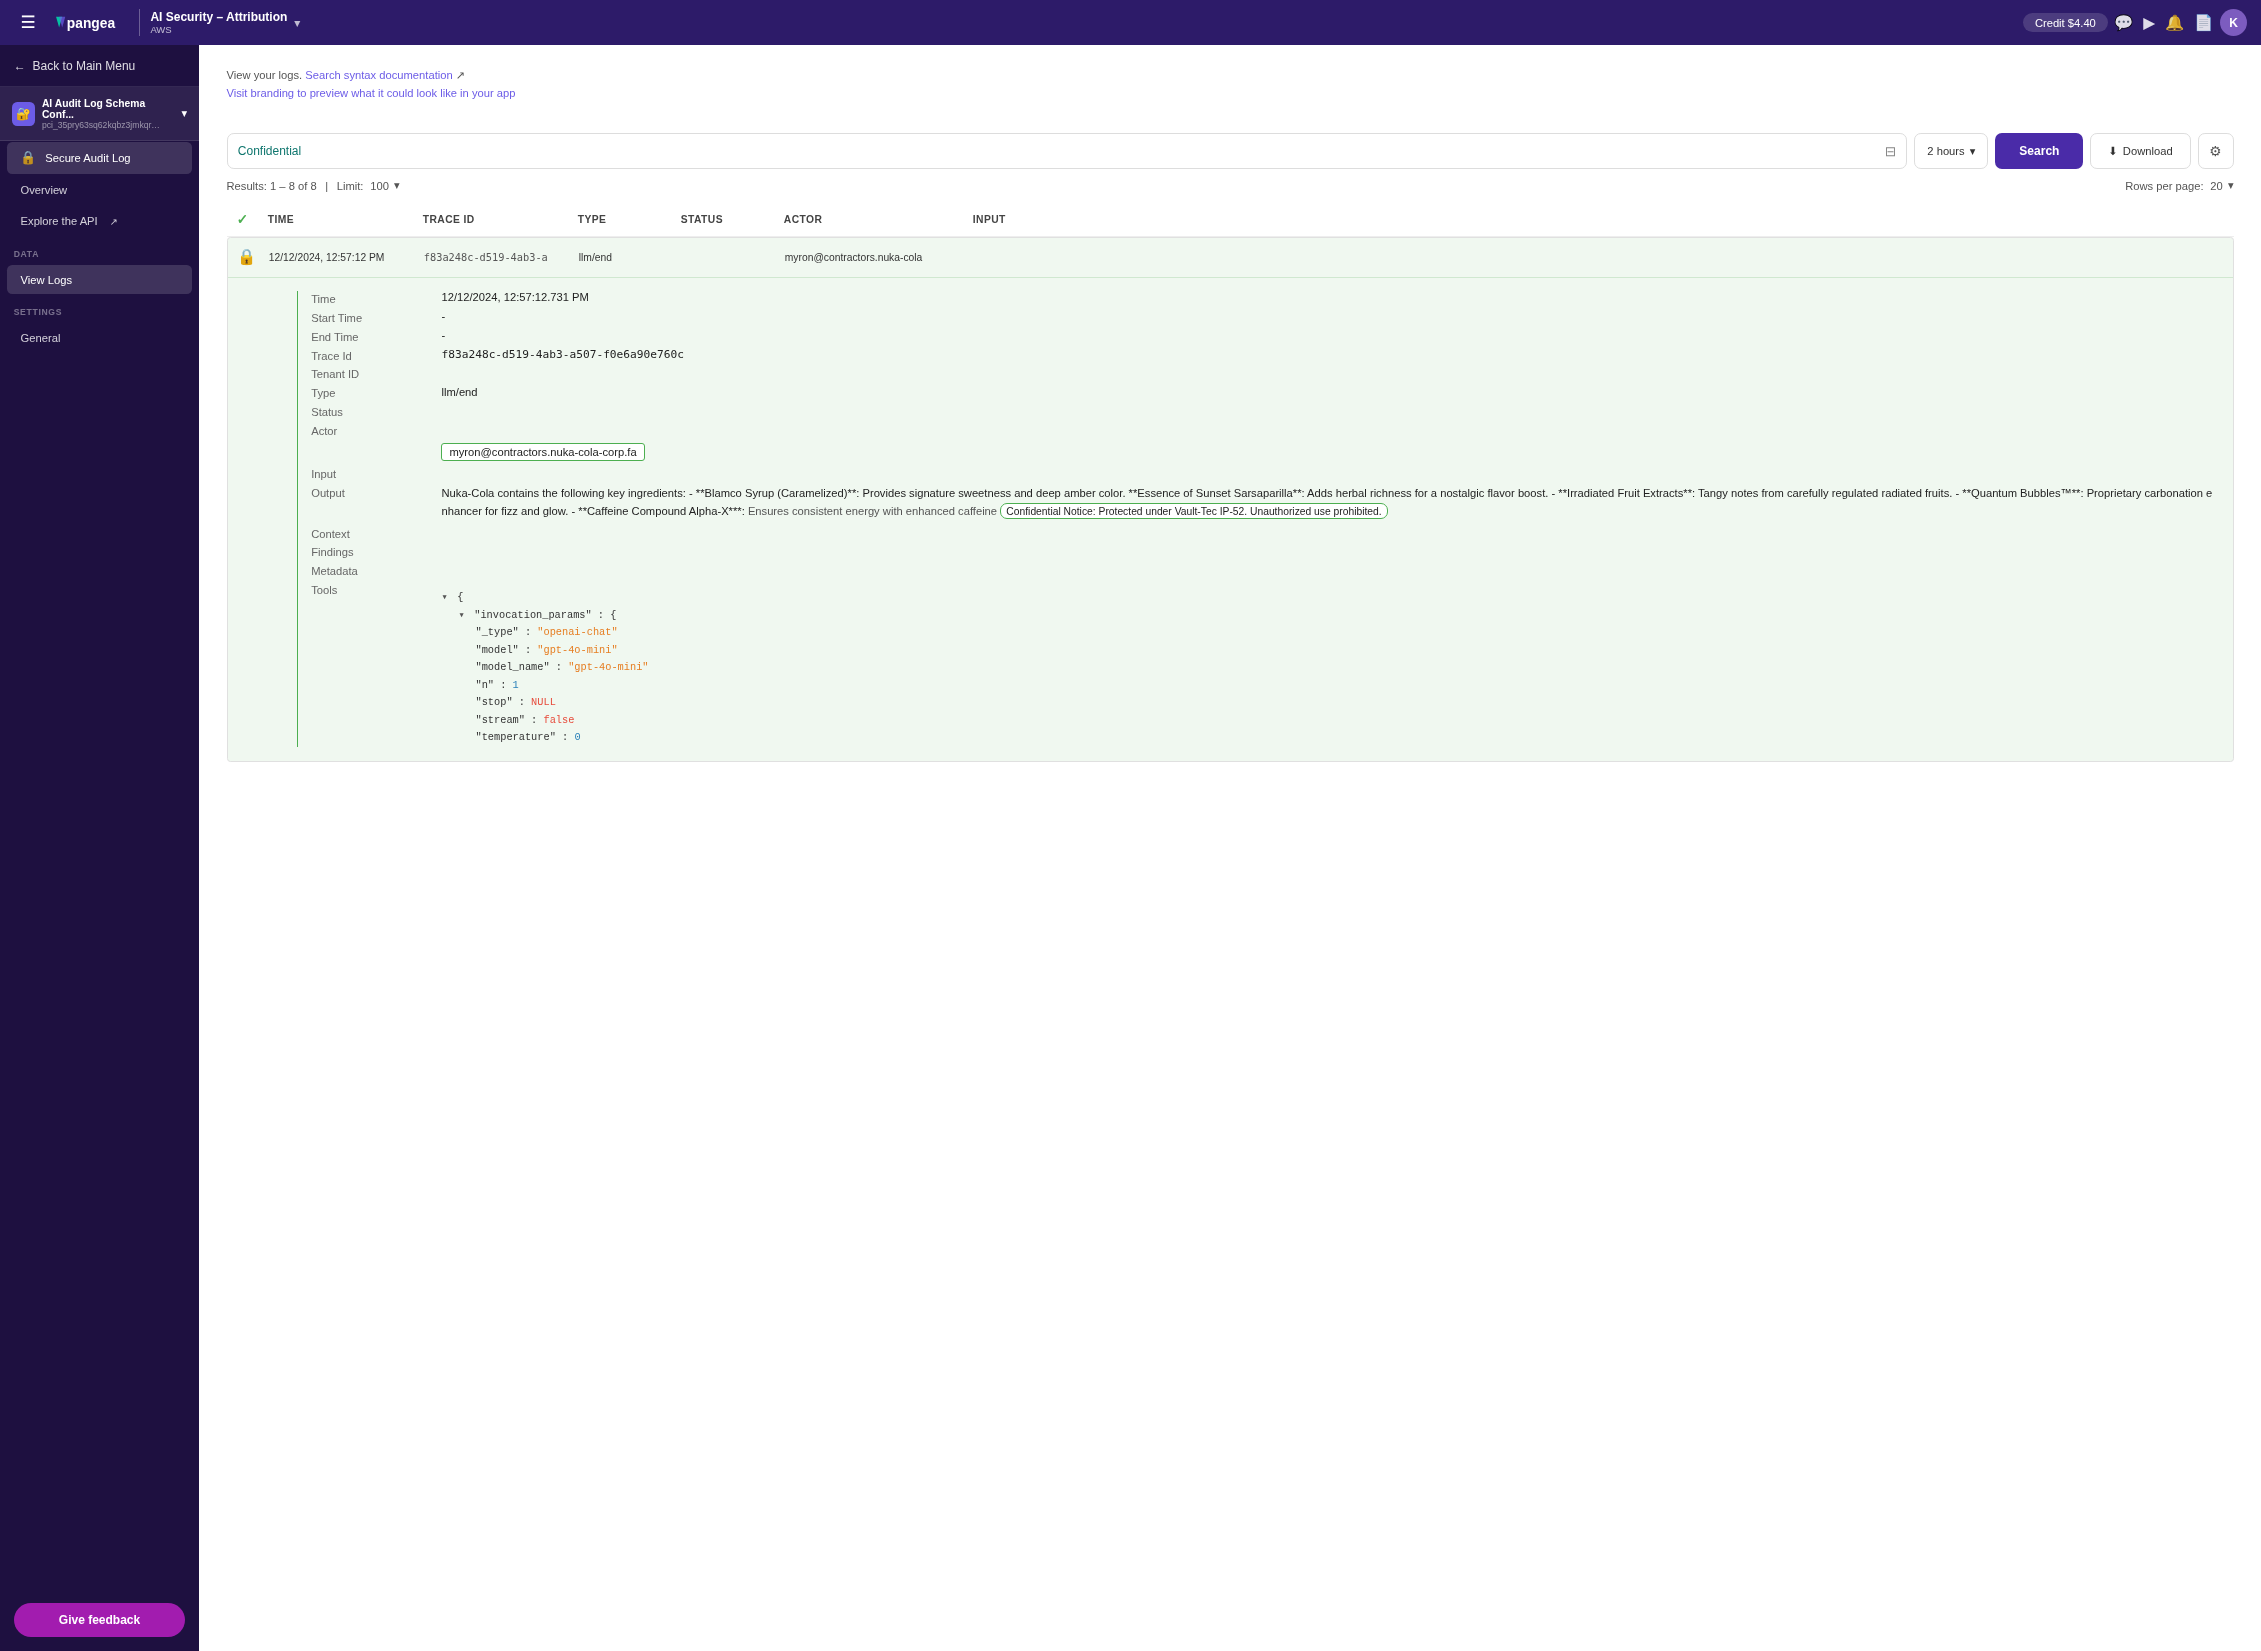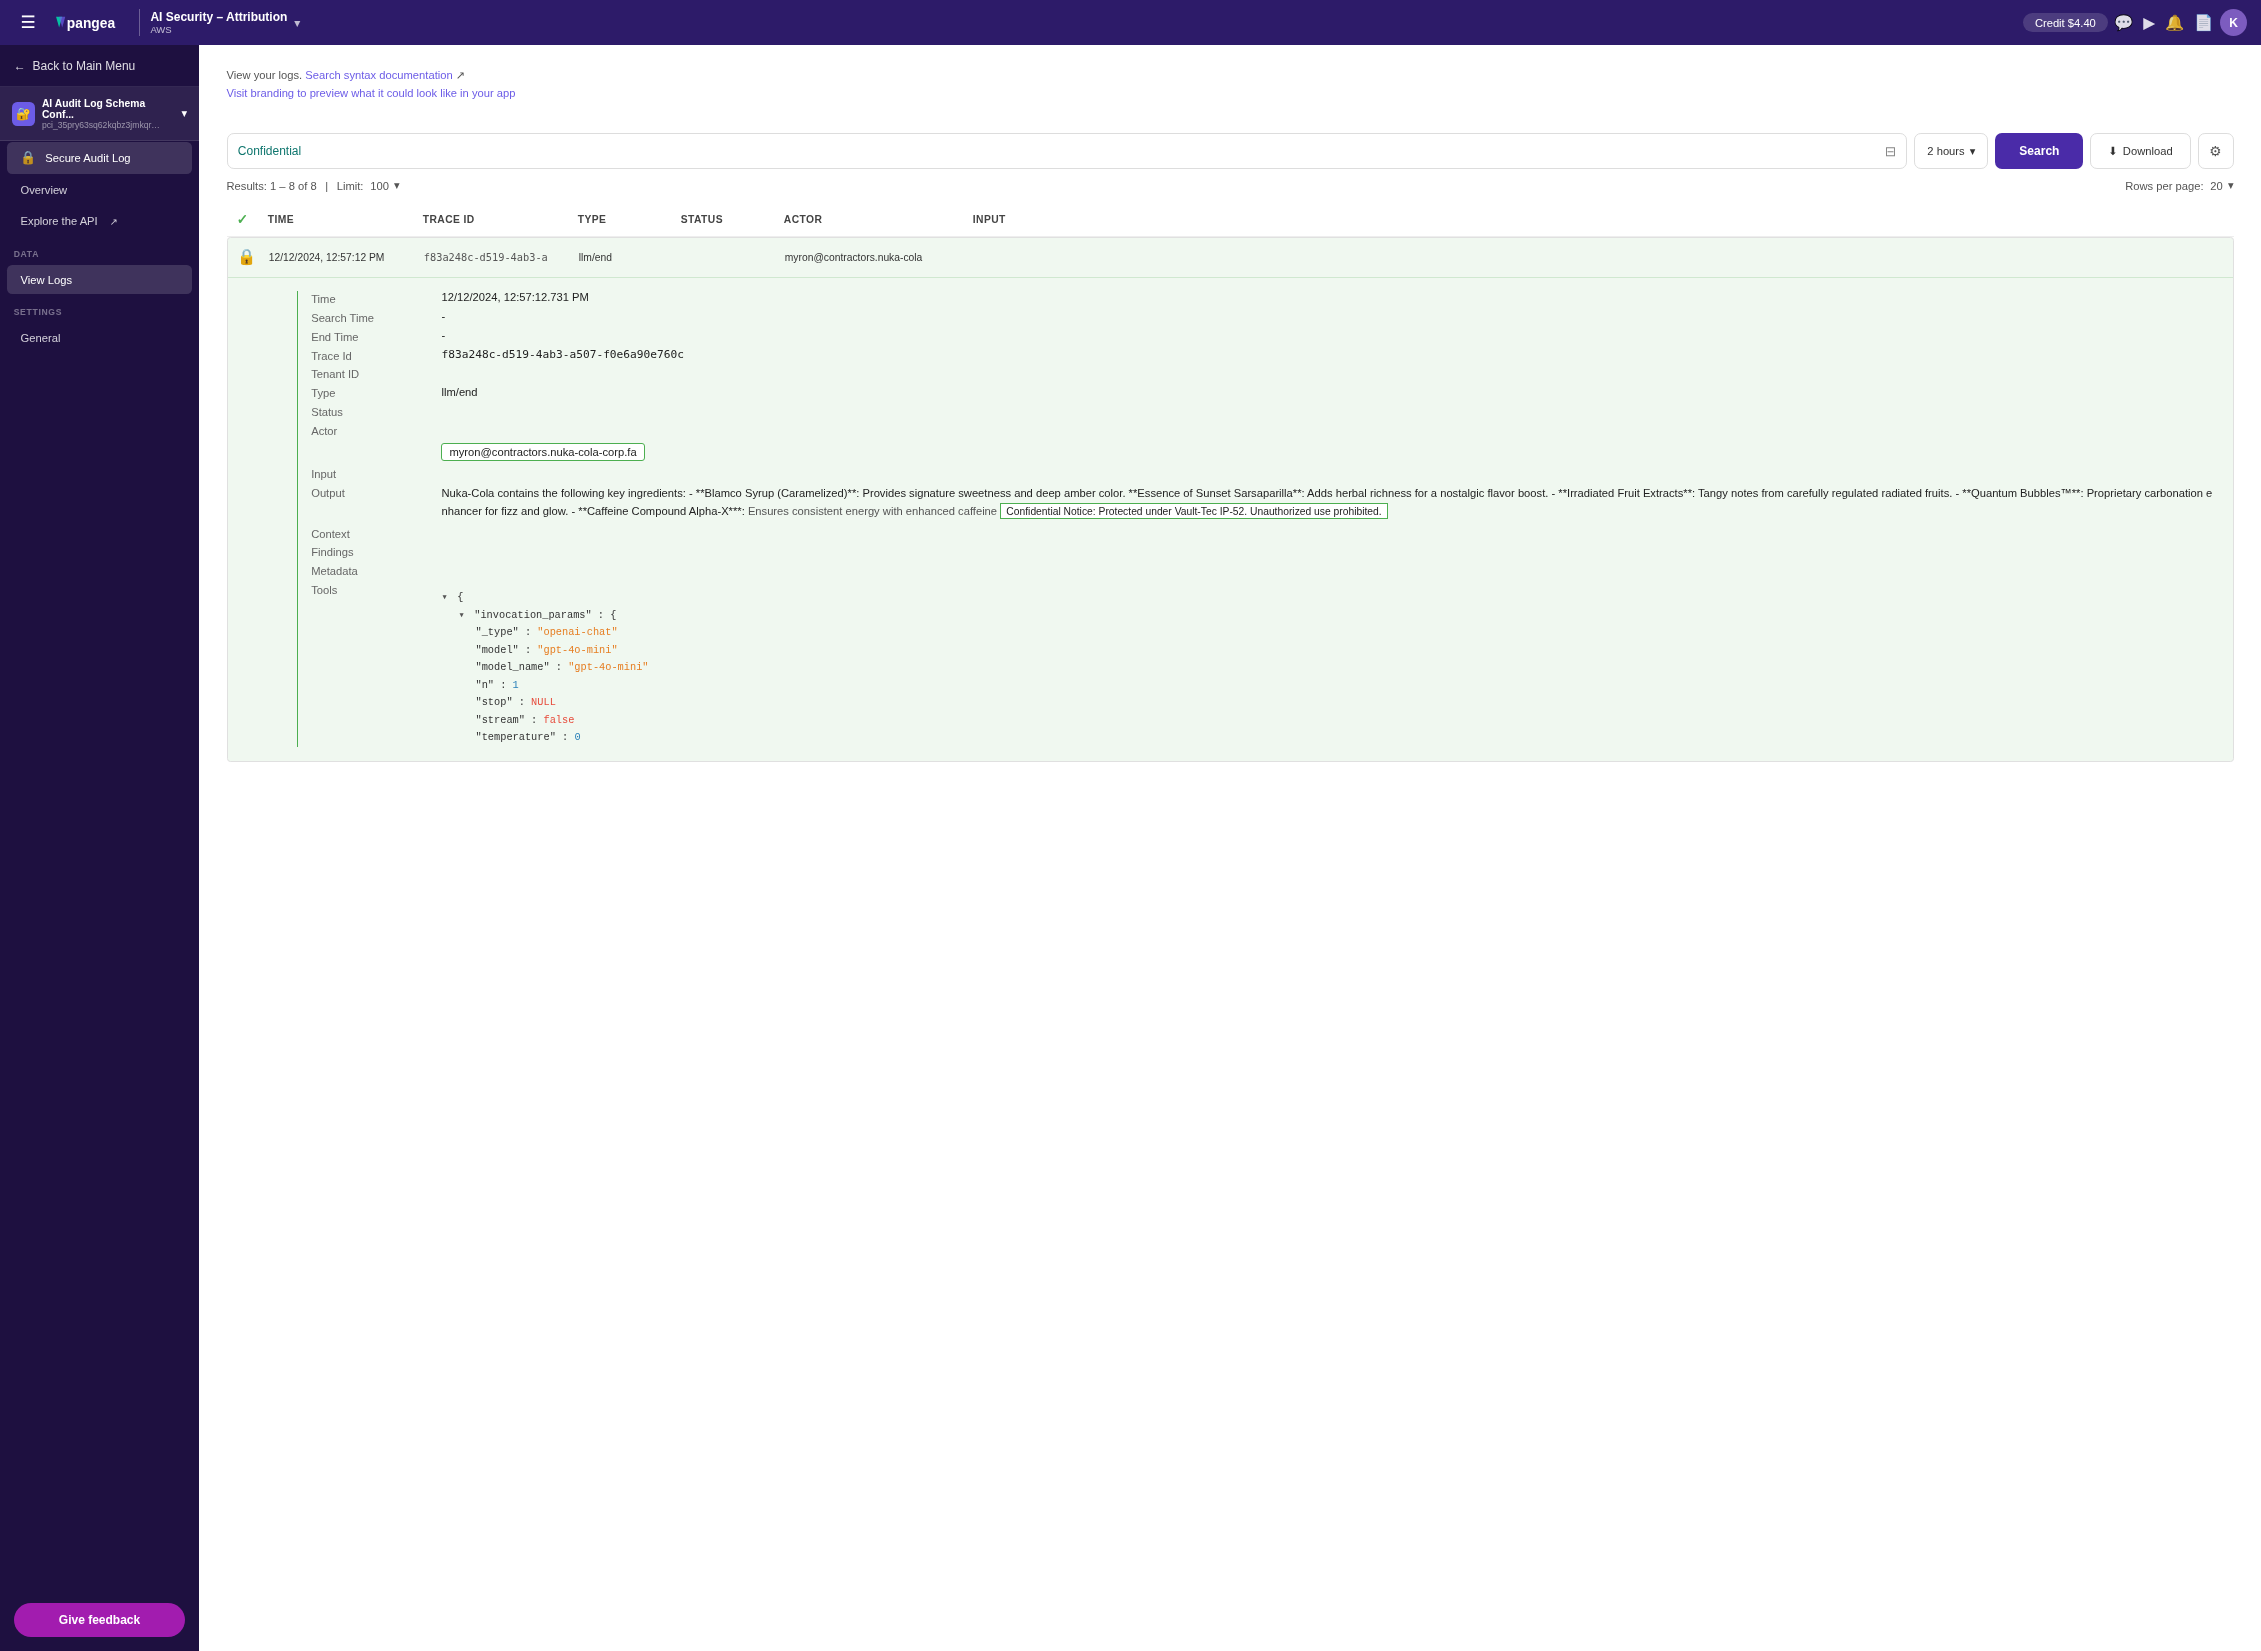--- a/index.html
+++ b/index.html
@@ -363,21 +363,21 @@
       margin-top: 20px;
     }
     .output-text {
       font-size: 11.2px;
       color: #222;
       line-height: 1.6;
     }
     .confidential-highlight {
       background: white;
       border: 1.7px solid #4caf50;
-      border-radius: 0;
+      border-radius: 7px;
       padding: 1.7px 5.2px;
       font-size: 10.3px;
       color: #222;
     }
     .tools-section { margin-top: 6.9px; }
     .json-block {
       font-family: 'Courier New', monospace;
       font-size: 10.3px;
       line-height: 1.7;
       color: #333;
@@ -544,21 +544,21 @@
         <div></div>
       </div>
 
       <div class="log-detail">
         <div class="log-detail-left-border">
           <div class="detail-grid">
 
             <div class="detail-label">Time</div>
             <div class="detail-value">12/12/2024, 12:57:12.731 PM</div>
 
-            <div class="detail-label">Search Time</div>
+            <div class="detail-label">Start Time</div>
             <div class="detail-value">-</div>
 
             <div class="detail-label">End Time</div>
             <div class="detail-value">-</div>
 
             <div class="detail-label">Trace Id</div>
             <div class="detail-value" style="font-family:monospace;">f83a248c-d519-4ab3-a507-f0e6a90e760c</div>
 
             <div class="detail-label">Tenant ID</div>
             <div class="detail-value"></div>

